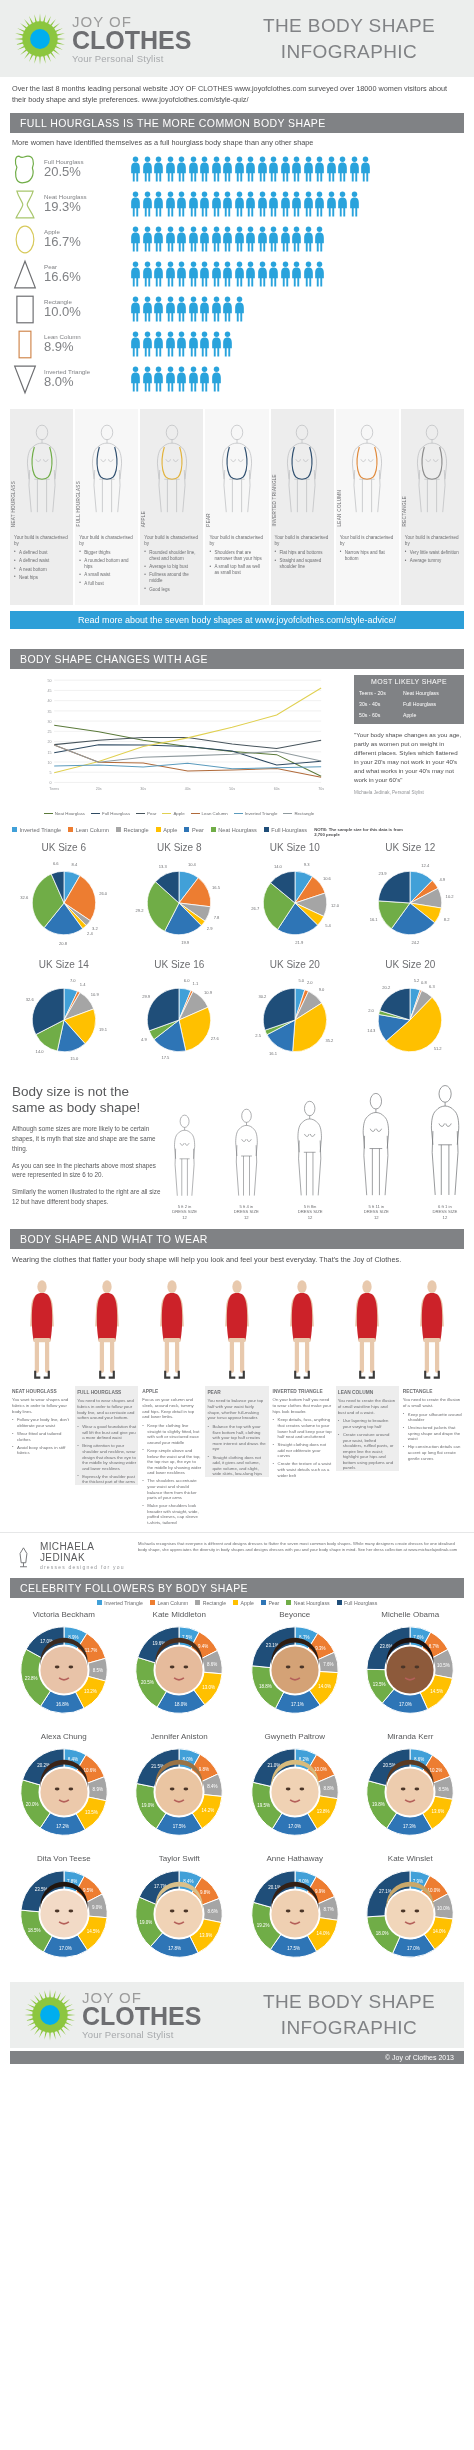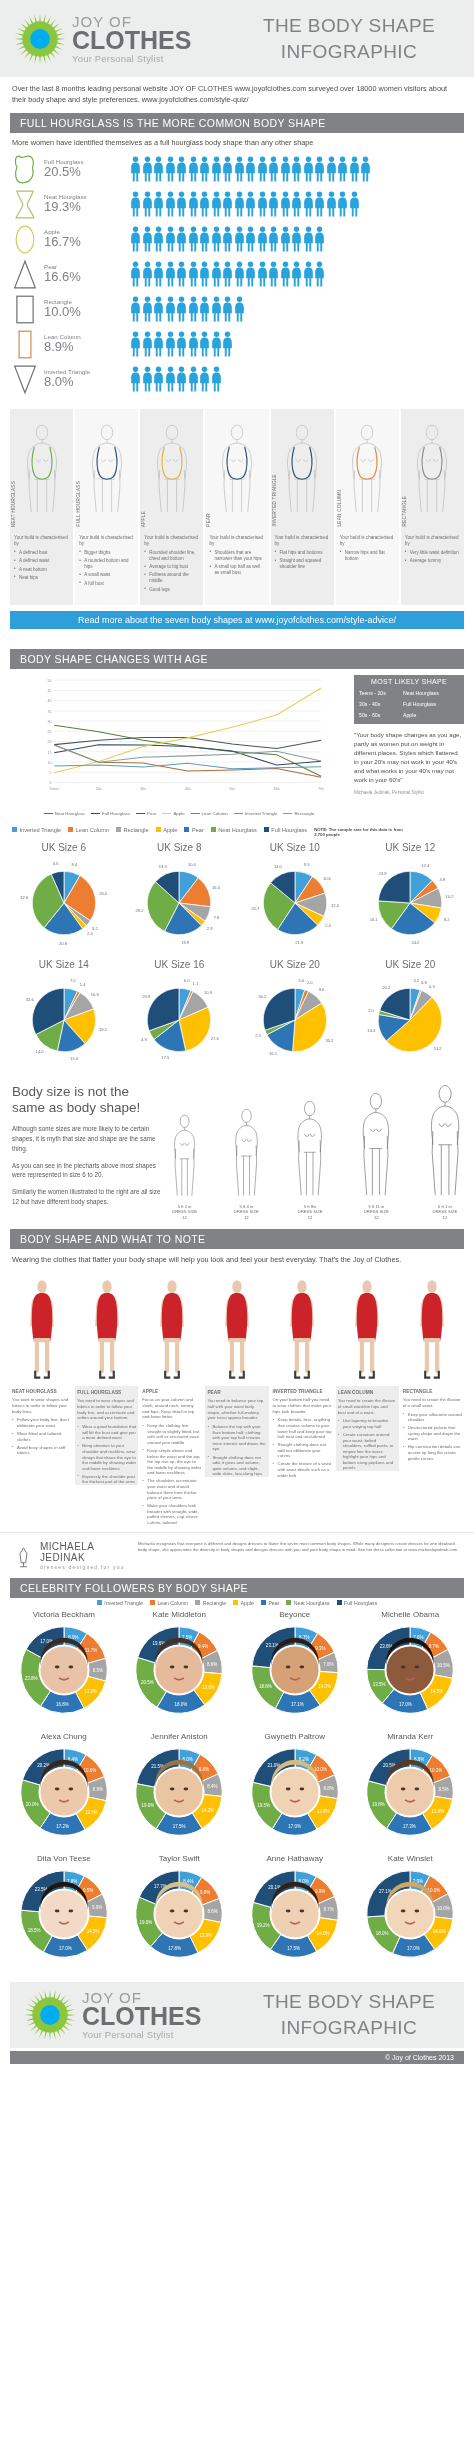--- a/index.html
+++ b/index.html
@@ -1366,21 +1366,21 @@
           </svg><div class="ss-cap"><span>5 ft 11 in</span><br><span>DRESS SIZE</span><br><span>12</span></div></div>
         <div class="ss-fig"><svg viewBox="0 0 44 150" style="width: 34.2px; height: 114px;">
             <ellipse cx="22" cy="13" rx="8" ry="11" fill="none" stroke="#77797c" stroke-width="1"></ellipse>
             <path d="M22 24 L22 29 M10 35 C13 31 18 29 22 29 C26 29 31 31 34 35 C39 39 40 49 40 58 L38 80 M6 80 L4 58 C4 49 5 39 10 35" fill="none" stroke="#77797c" stroke-width="1"></path>
             <path d="M6 62 L5 90 L9 146 M38 62 L39 90 L35 146 M17 80 L17 146 M27 80 L27 146 M13 80 L31 80" fill="none" stroke="#77797c" stroke-width="1"></path>
             <path d="M14 52 C16 57 20 57 21 52 M30 52 C28 57 24 57 23 52" fill="none" stroke="#77797c" stroke-width="1"></path>
           </svg><div class="ss-cap"><span>6 ft 1 in</span><br><span>DRESS SIZE</span><br><span>12</span></div></div>
       </div>
   </div>
 
-  <div class="bar">BODY SHAPE AND WHAT TO NOTE</div>
+  <div class="bar">BODY SHAPE AND WHAT TO WEAR</div>
   <div class="wear-sub">Wearing the clothes that flatter your body shape will help you look and feel your best everyday. That's the Joy of Clothes.</div>
   <div class="wear-grid" id="wear-grid">
       <div class="wear-col">
         <div class="wear-fig">
           <svg viewBox="0 0 40 120" style="width: 34px; height: 112px;">
             <ellipse cx="20" cy="9" rx="5.5" ry="7.5" fill="#e8c9ad"></ellipse>
             <path d="M14 18 C8 22 7 30 7 38 L6 56 L10 56 L11 40 M26 18 C32 22 33 30 33 38 L34 56 L30 56 L29 40" fill="#e8c9ad"></path>
             <path d="M14 18 C17 16 23 16 26 18 C31 22 32 34 32 46 C32 58 31 66 30 72 L10 72 C9 66 8 58 8 46 C8 34 9 22 14 18 Z" fill="#cc2229"></path>
             <path d="M14 72 L14 108 M26 72 L26 108 M12 72 L28 72" fill="none" stroke="#e8c9ad" stroke-width="5" stroke-linecap="round"></path>
             <path d="M12 108 L12 116 L18 116 M28 108 L28 116 L22 116" fill="none" stroke="#3b3b3b" stroke-width="2.5"></path>

